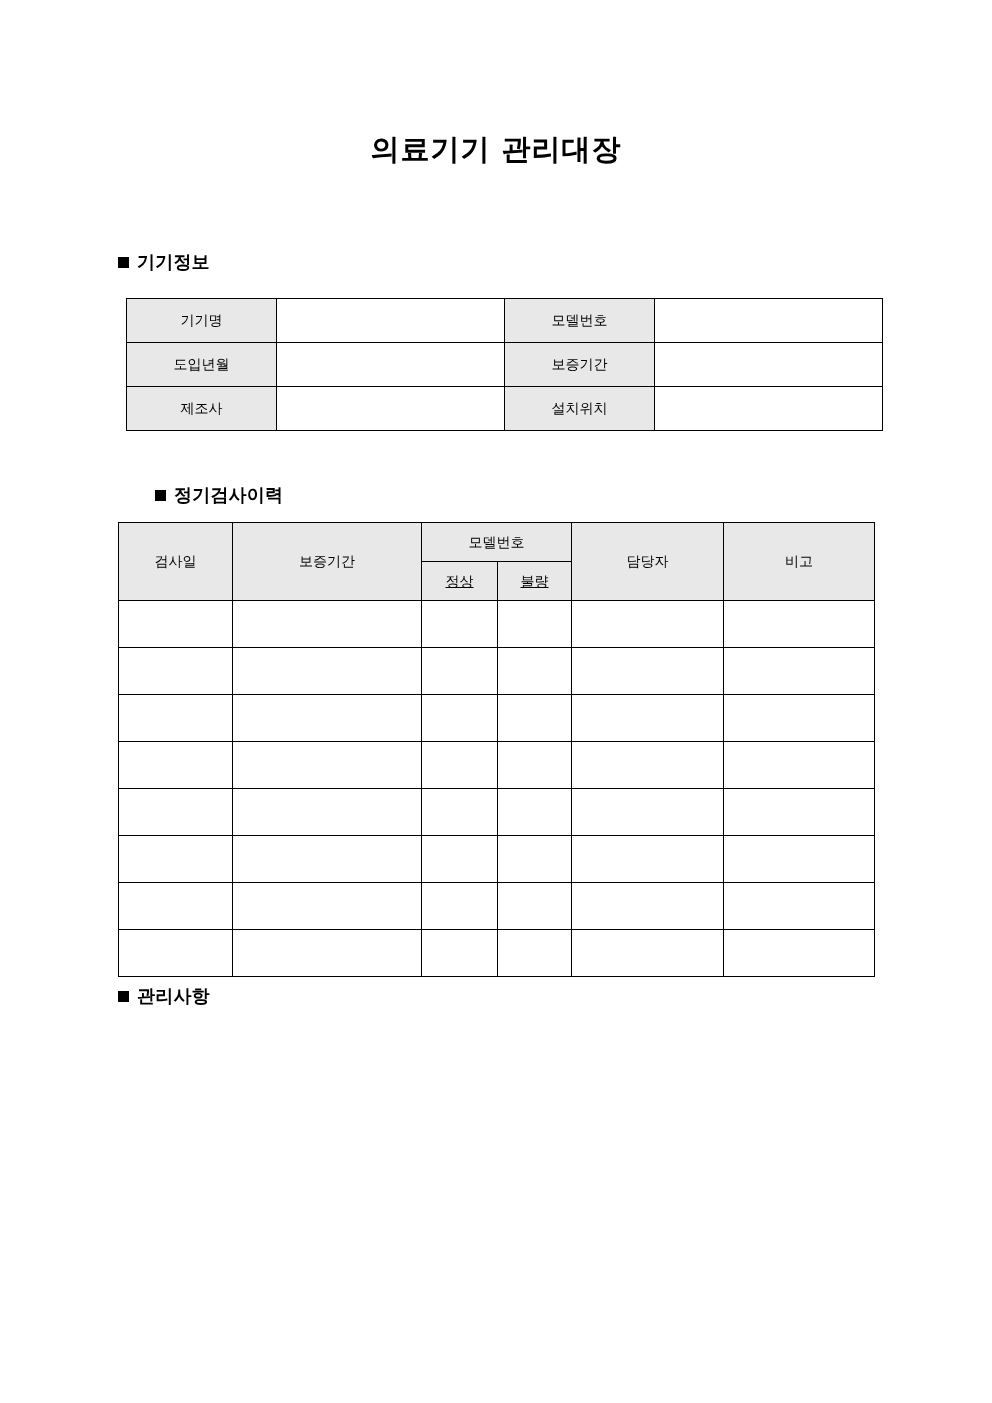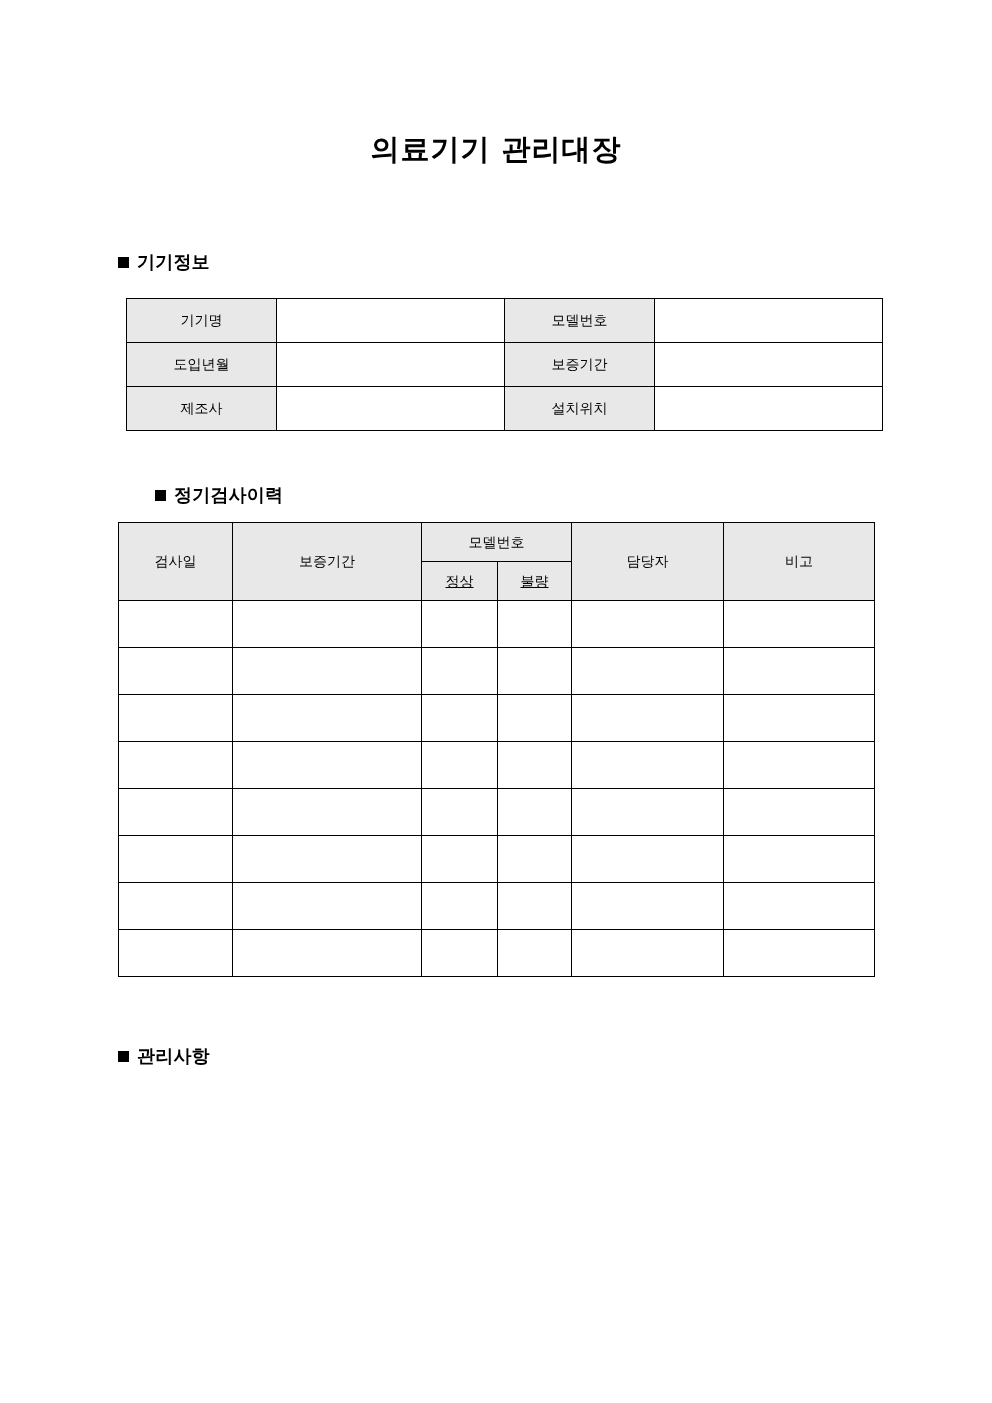--- a/index.html
+++ b/index.html
@@ -50,21 +50,21 @@
   }
   .bullet-square {
     display: inline-block;
     width: 11px;
     height: 11px;
     background: #000000;
     flex: none;
   }
   .heading-1 { top: 250px; }
   .heading-2 { top: 483px; margin-left: 37px; }
-  .heading-3 { top: 1044px; }
+  .heading-3 { top: 984px; }
 
   
   table.grid {
     position: absolute;
     border-collapse: collapse;
     table-layout: fixed;
     font-size: 14px;
   }
   table.grid td {
     border: 1px solid #000000;

